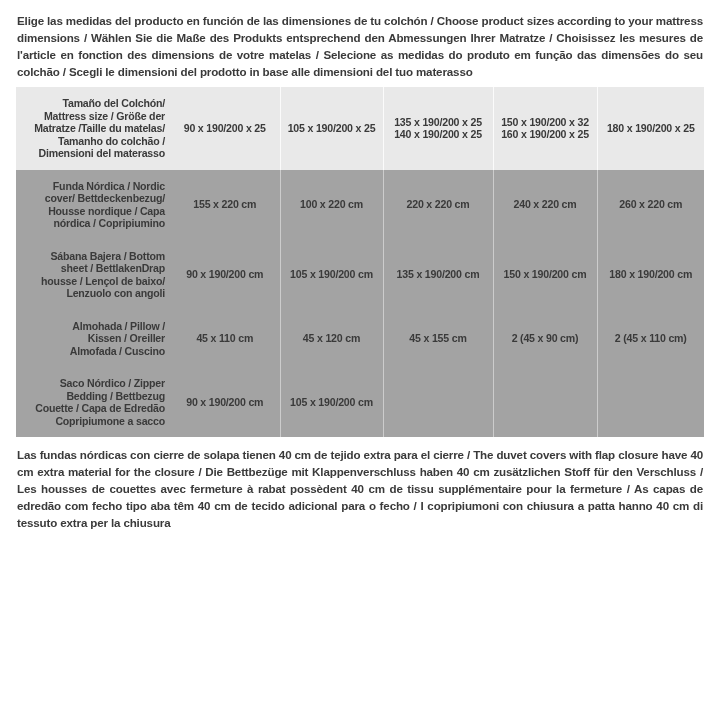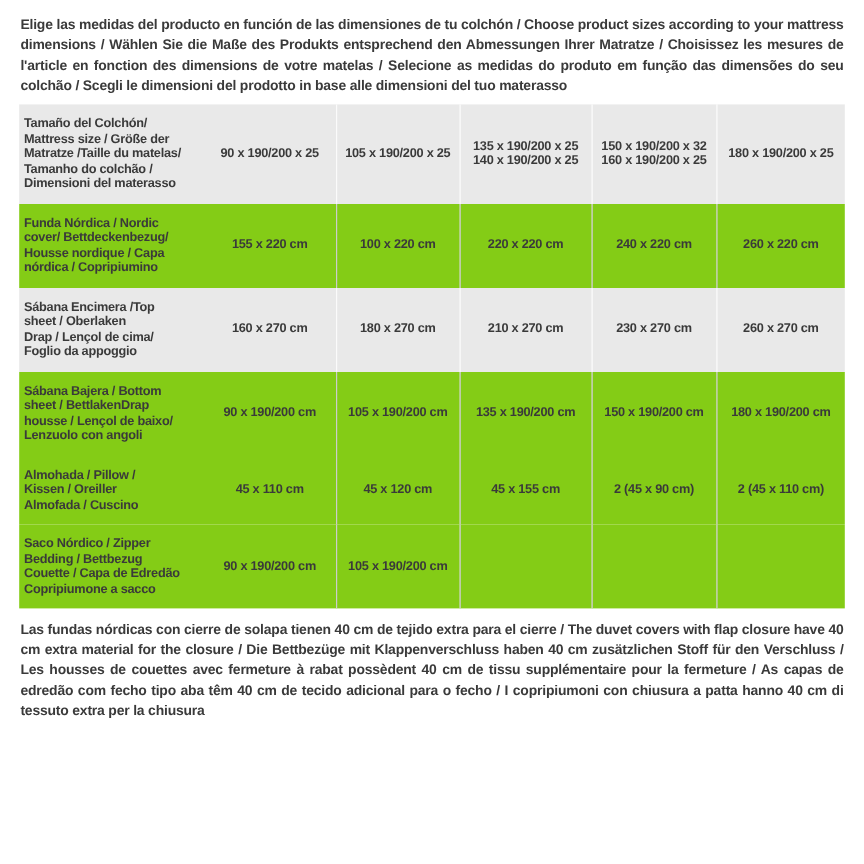--- a/index.html
+++ b/index.html
@@ -32,24 +32,24 @@
   td {
     font-size: 10.6px;
     font-weight: bold;
     color: #3a3a3a;
     line-height: 12.5px;
     padding: 10px 5px;
     vertical-align: middle;
     white-space: pre-line;
     letter-spacing: -0.2px;
   }
-  .label-cell { text-align: left; padding-left: 4px; }
+  .label-cell { text-align: right; padding-left: 4px; }
   .value-cell { text-align: center; }
   .row-gray { background: #e9e9e9; }
-  .row-white { background: #84cc16; }
+  .row-white { background: #a3a3a3; }
   .row-gray  .value-cell + .value-cell { border-left: 1px solid #fbfbfb; }
   .row-white .value-cell + .value-cell { border-left: 1px solid #cccccc; }
 </style>
 </head>
 <body>
 
 <div class="page">
   <p class="intro">Elige las medidas del producto en función de las dimensiones de tu colchón / Choose product sizes according to your mattress dimensions / Wählen Sie die Maße des Produkts entsprechend den Abmessungen Ihrer Matratze / Choisissez les mesures de l'article en fonction des dimensions de votre matelas / Selecione as medidas do produto em função das dimensões do seu colchão / Scegli le dimensioni del prodotto in base alle dimensioni del tuo materasso</p>
 
   <table class="size-table">
@@ -80,31 +80,20 @@
           <td class="label-cell">Funda Nórdica /  Nordic
 cover/ Bettdeckenbezug/
 Housse nordique  / Capa
 nórdica / Copripiumino</td>
           <td class="value-cell">155 x 220 cm</td>
           <td class="value-cell">100 x 220 cm</td>
           <td class="value-cell">220 x 220 cm</td>
           <td class="value-cell">240 x 220 cm</td>
           <td class="value-cell">260 x 220 cm</td>
         </tr>
-        <tr class="row-gray">
-          <td class="label-cell">Sábana Encimera /Top
-sheet / Oberlaken
-Drap / Lençol de cima/
-Foglio da appoggio</td>
-          <td class="value-cell">160 x 270 cm</td>
-          <td class="value-cell">180 x 270 cm</td>
-          <td class="value-cell">210 x 270 cm</td>
-          <td class="value-cell">230 x 270 cm</td>
-          <td class="value-cell">260 x 270 cm</td>
-        </tr>
         <tr class="row-white">
           <td class="label-cell">Sábana Bajera / Bottom
 sheet / BettlakenDrap
 housse / Lençol de baixo/
 Lenzuolo con angoli</td>
           <td class="value-cell">90 x 190/200 cm</td>
           <td class="value-cell">105 x 190/200 cm</td>
           <td class="value-cell">135 x 190/200 cm</td>
           <td class="value-cell">150 x 190/200 cm</td>
           <td class="value-cell">180 x 190/200 cm</td>

